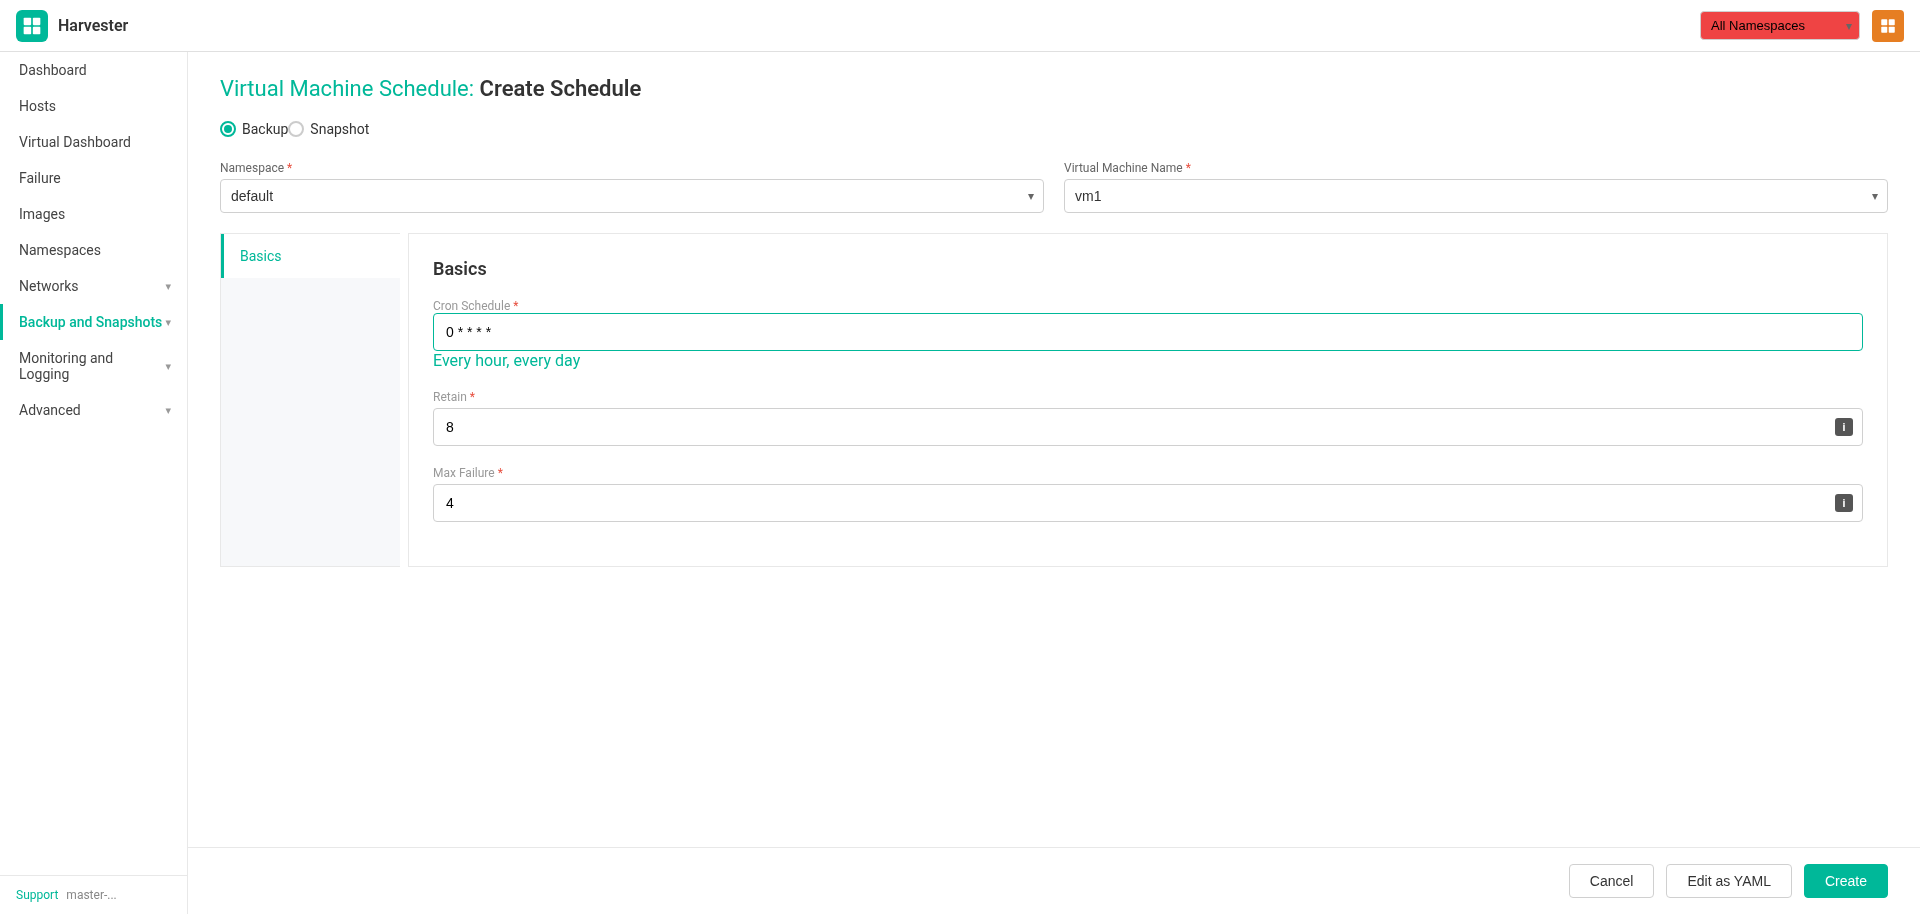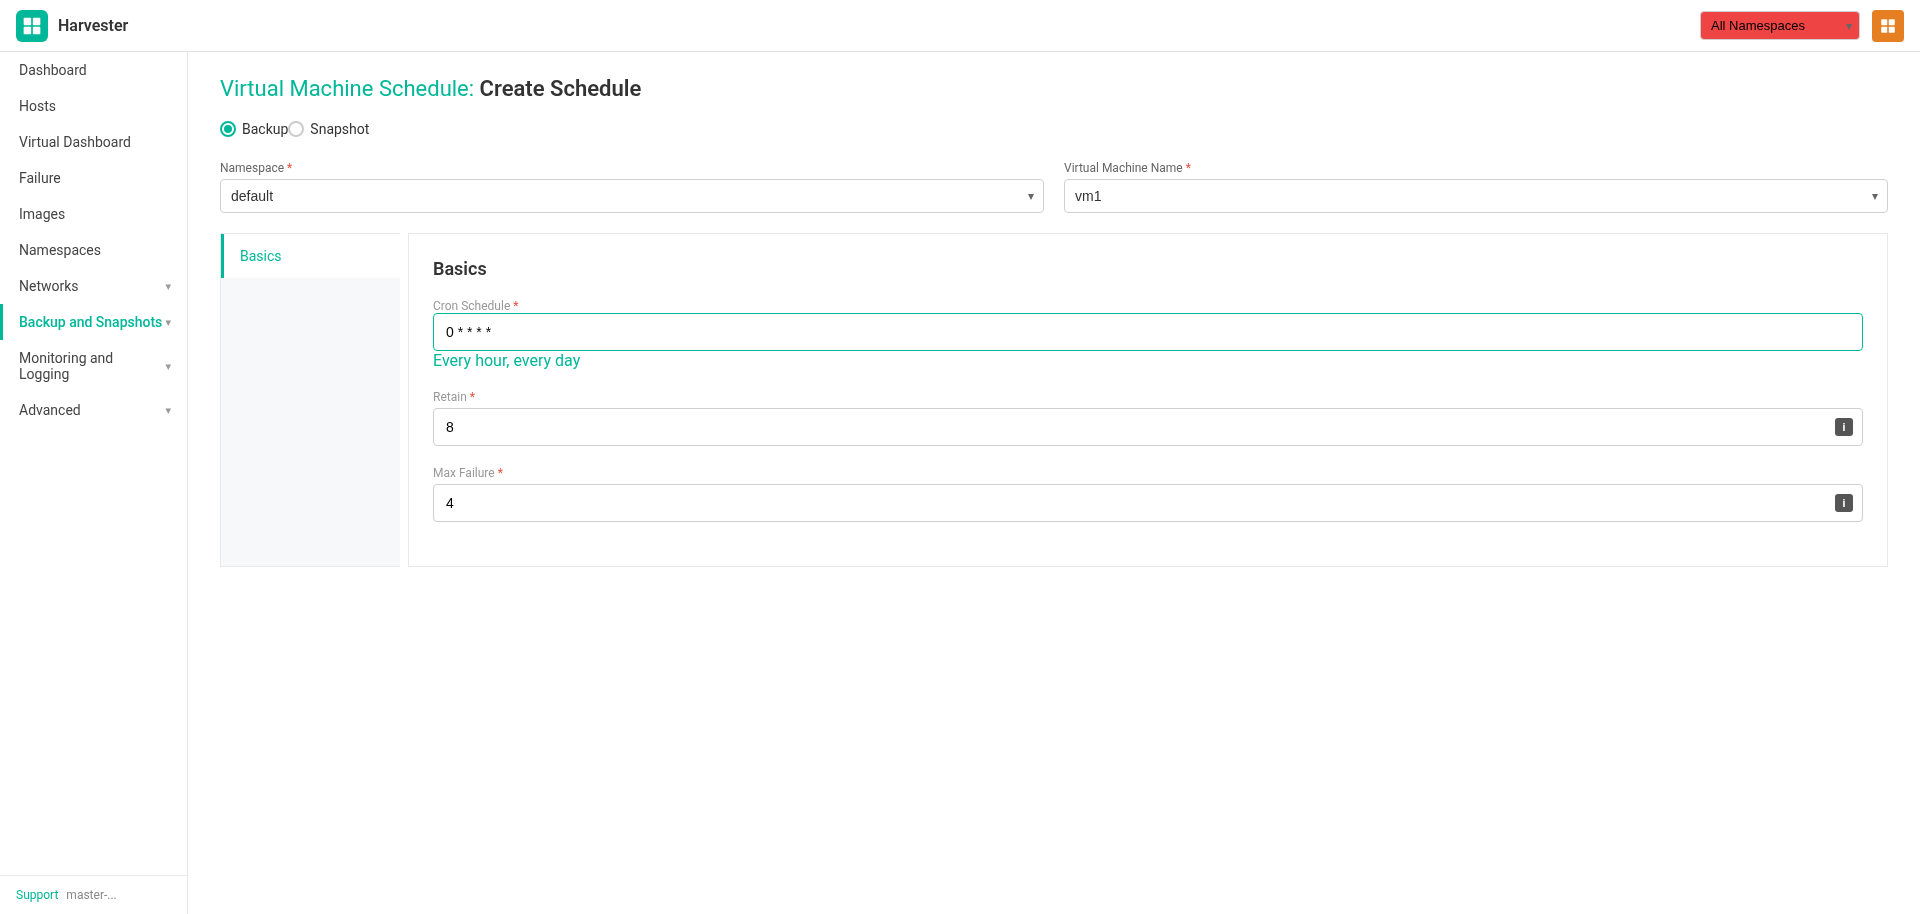--- a/index.html
+++ b/index.html
@@ -313,14 +313,19 @@
             <div class="num-field-wrapper">
               <input type="number" class="num-input" value="4" style="">
               <div class="info-icon">i</div>
             </div>
           </div>
         </div>
       </div>
 
     </div>
 
+    <div class="page-footer">
+      <button class="btn btn-outline">Cancel</button>
+      <button class="btn btn-outline">Edit as YAML</button>
+      <button class="btn btn-primary">Create</button>
+    </div>
   </div>
 </div>
 
 </body></html>

